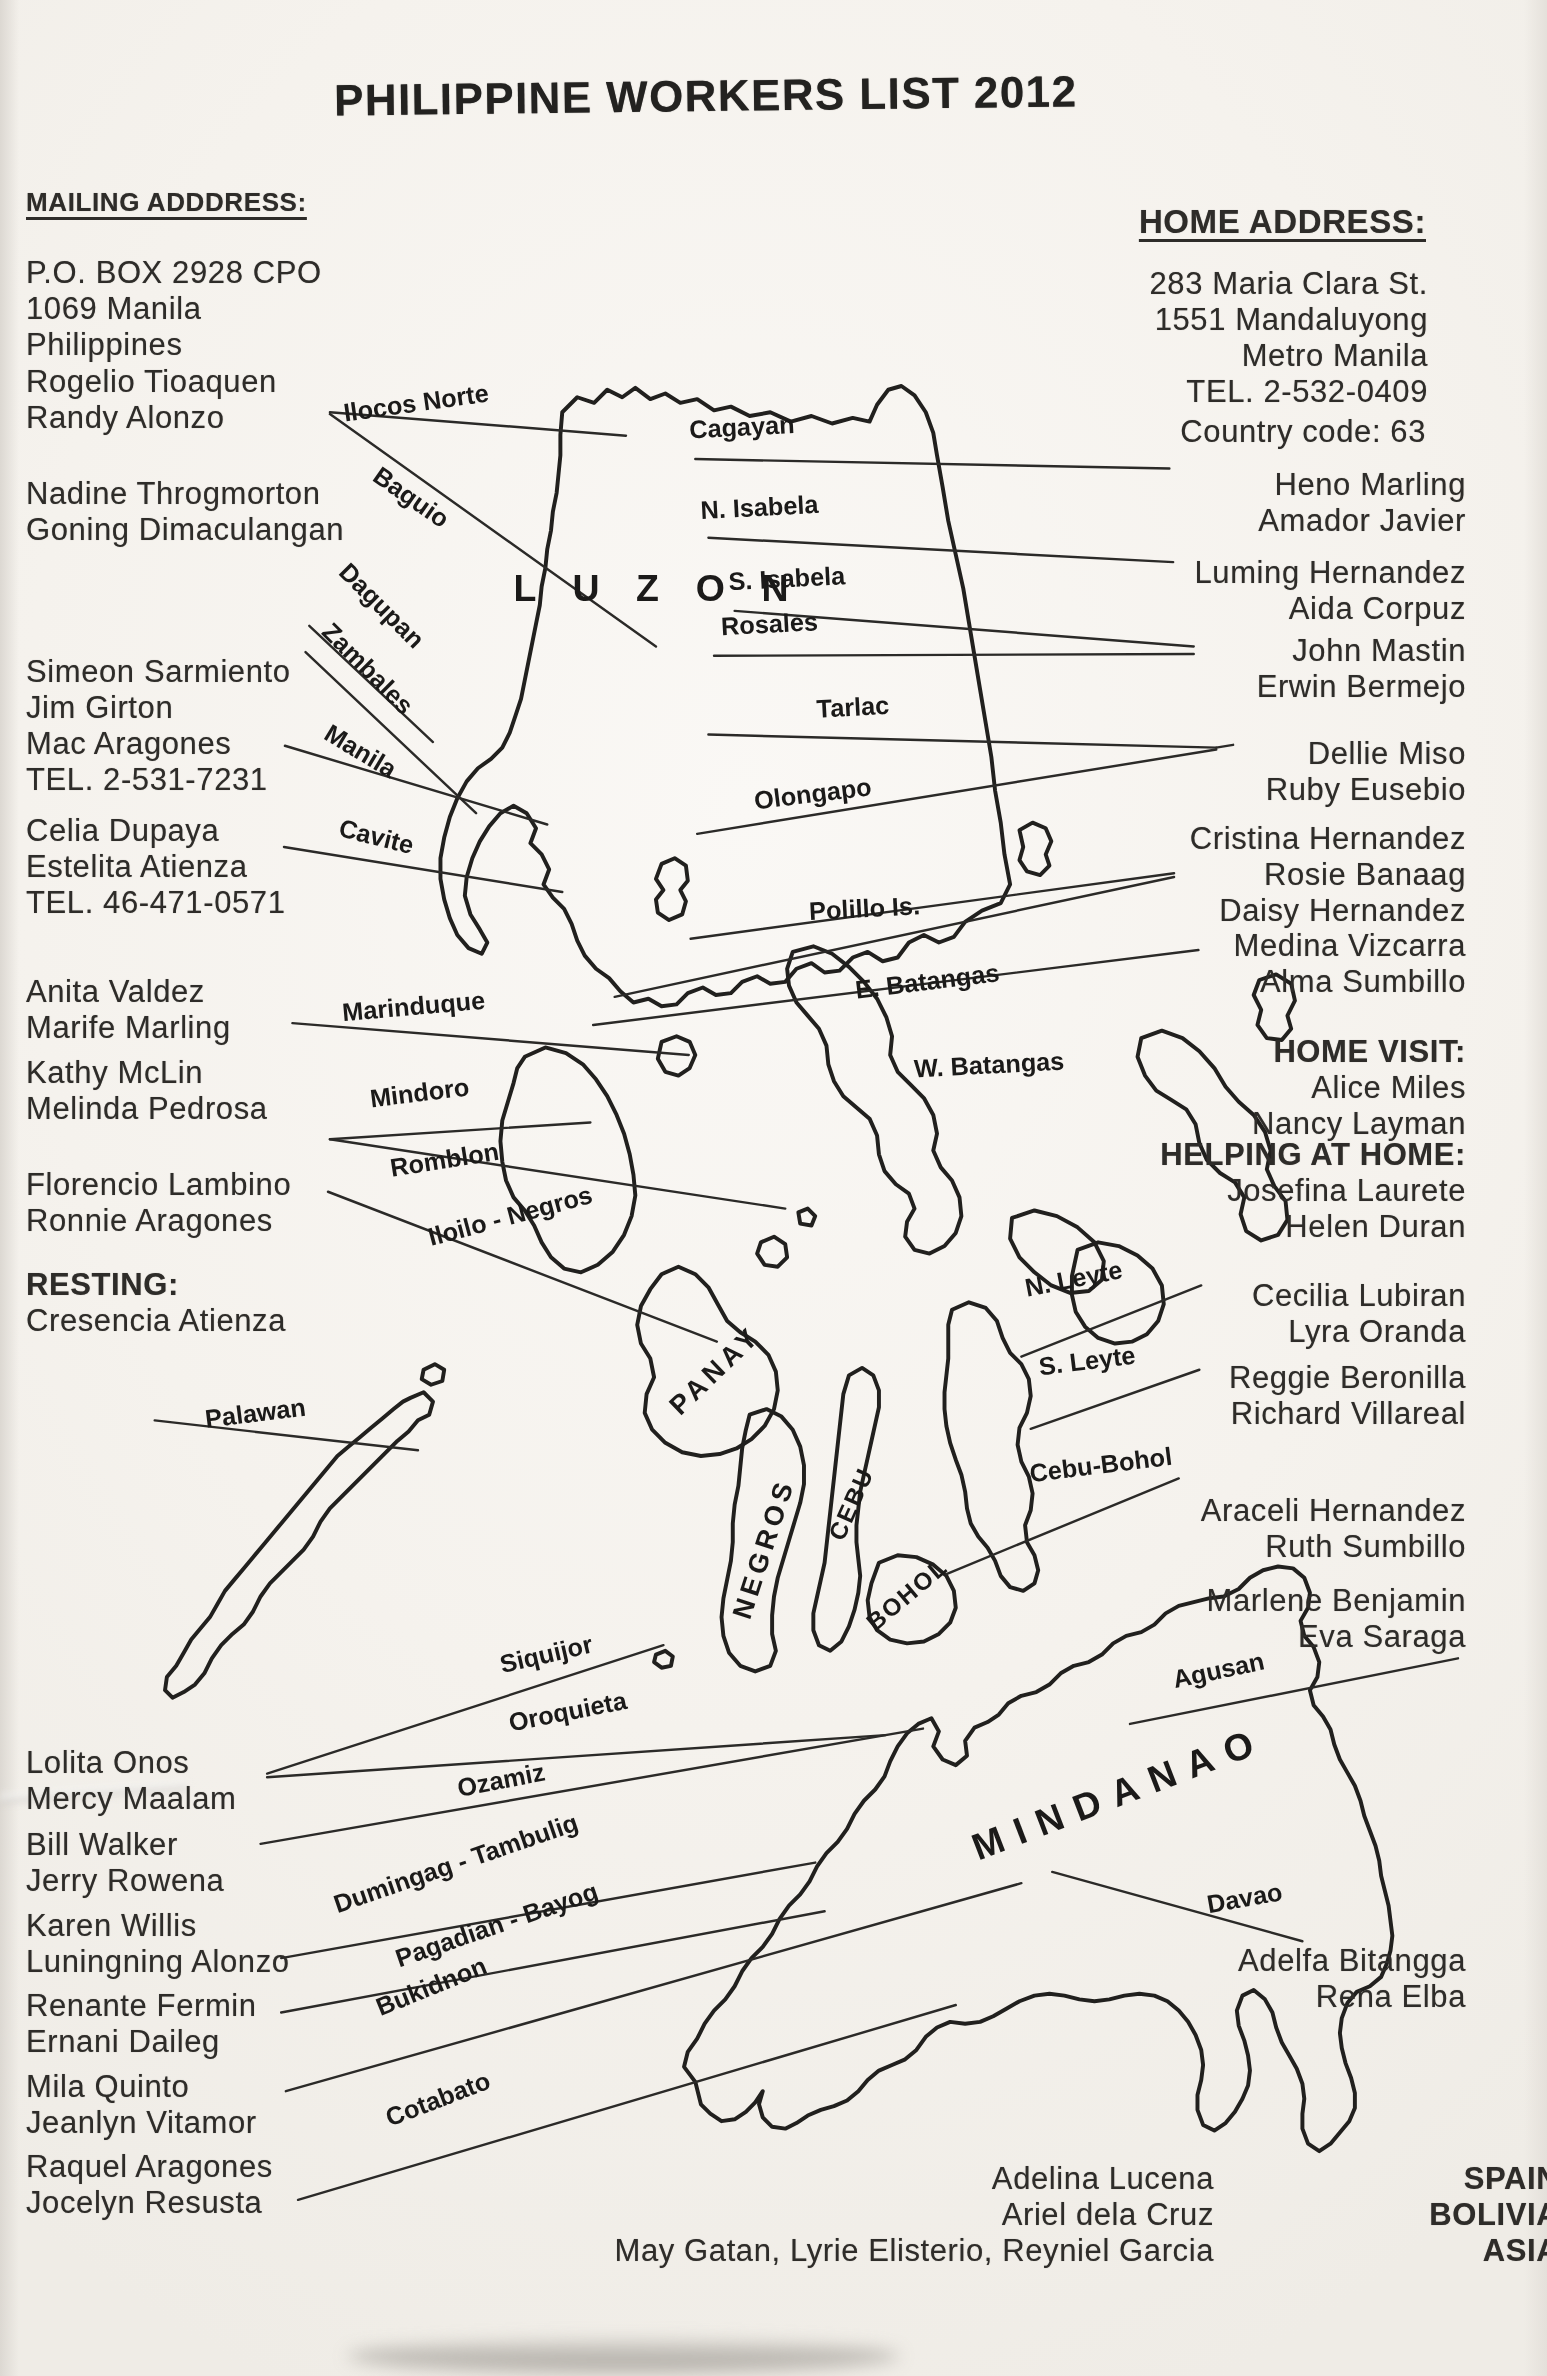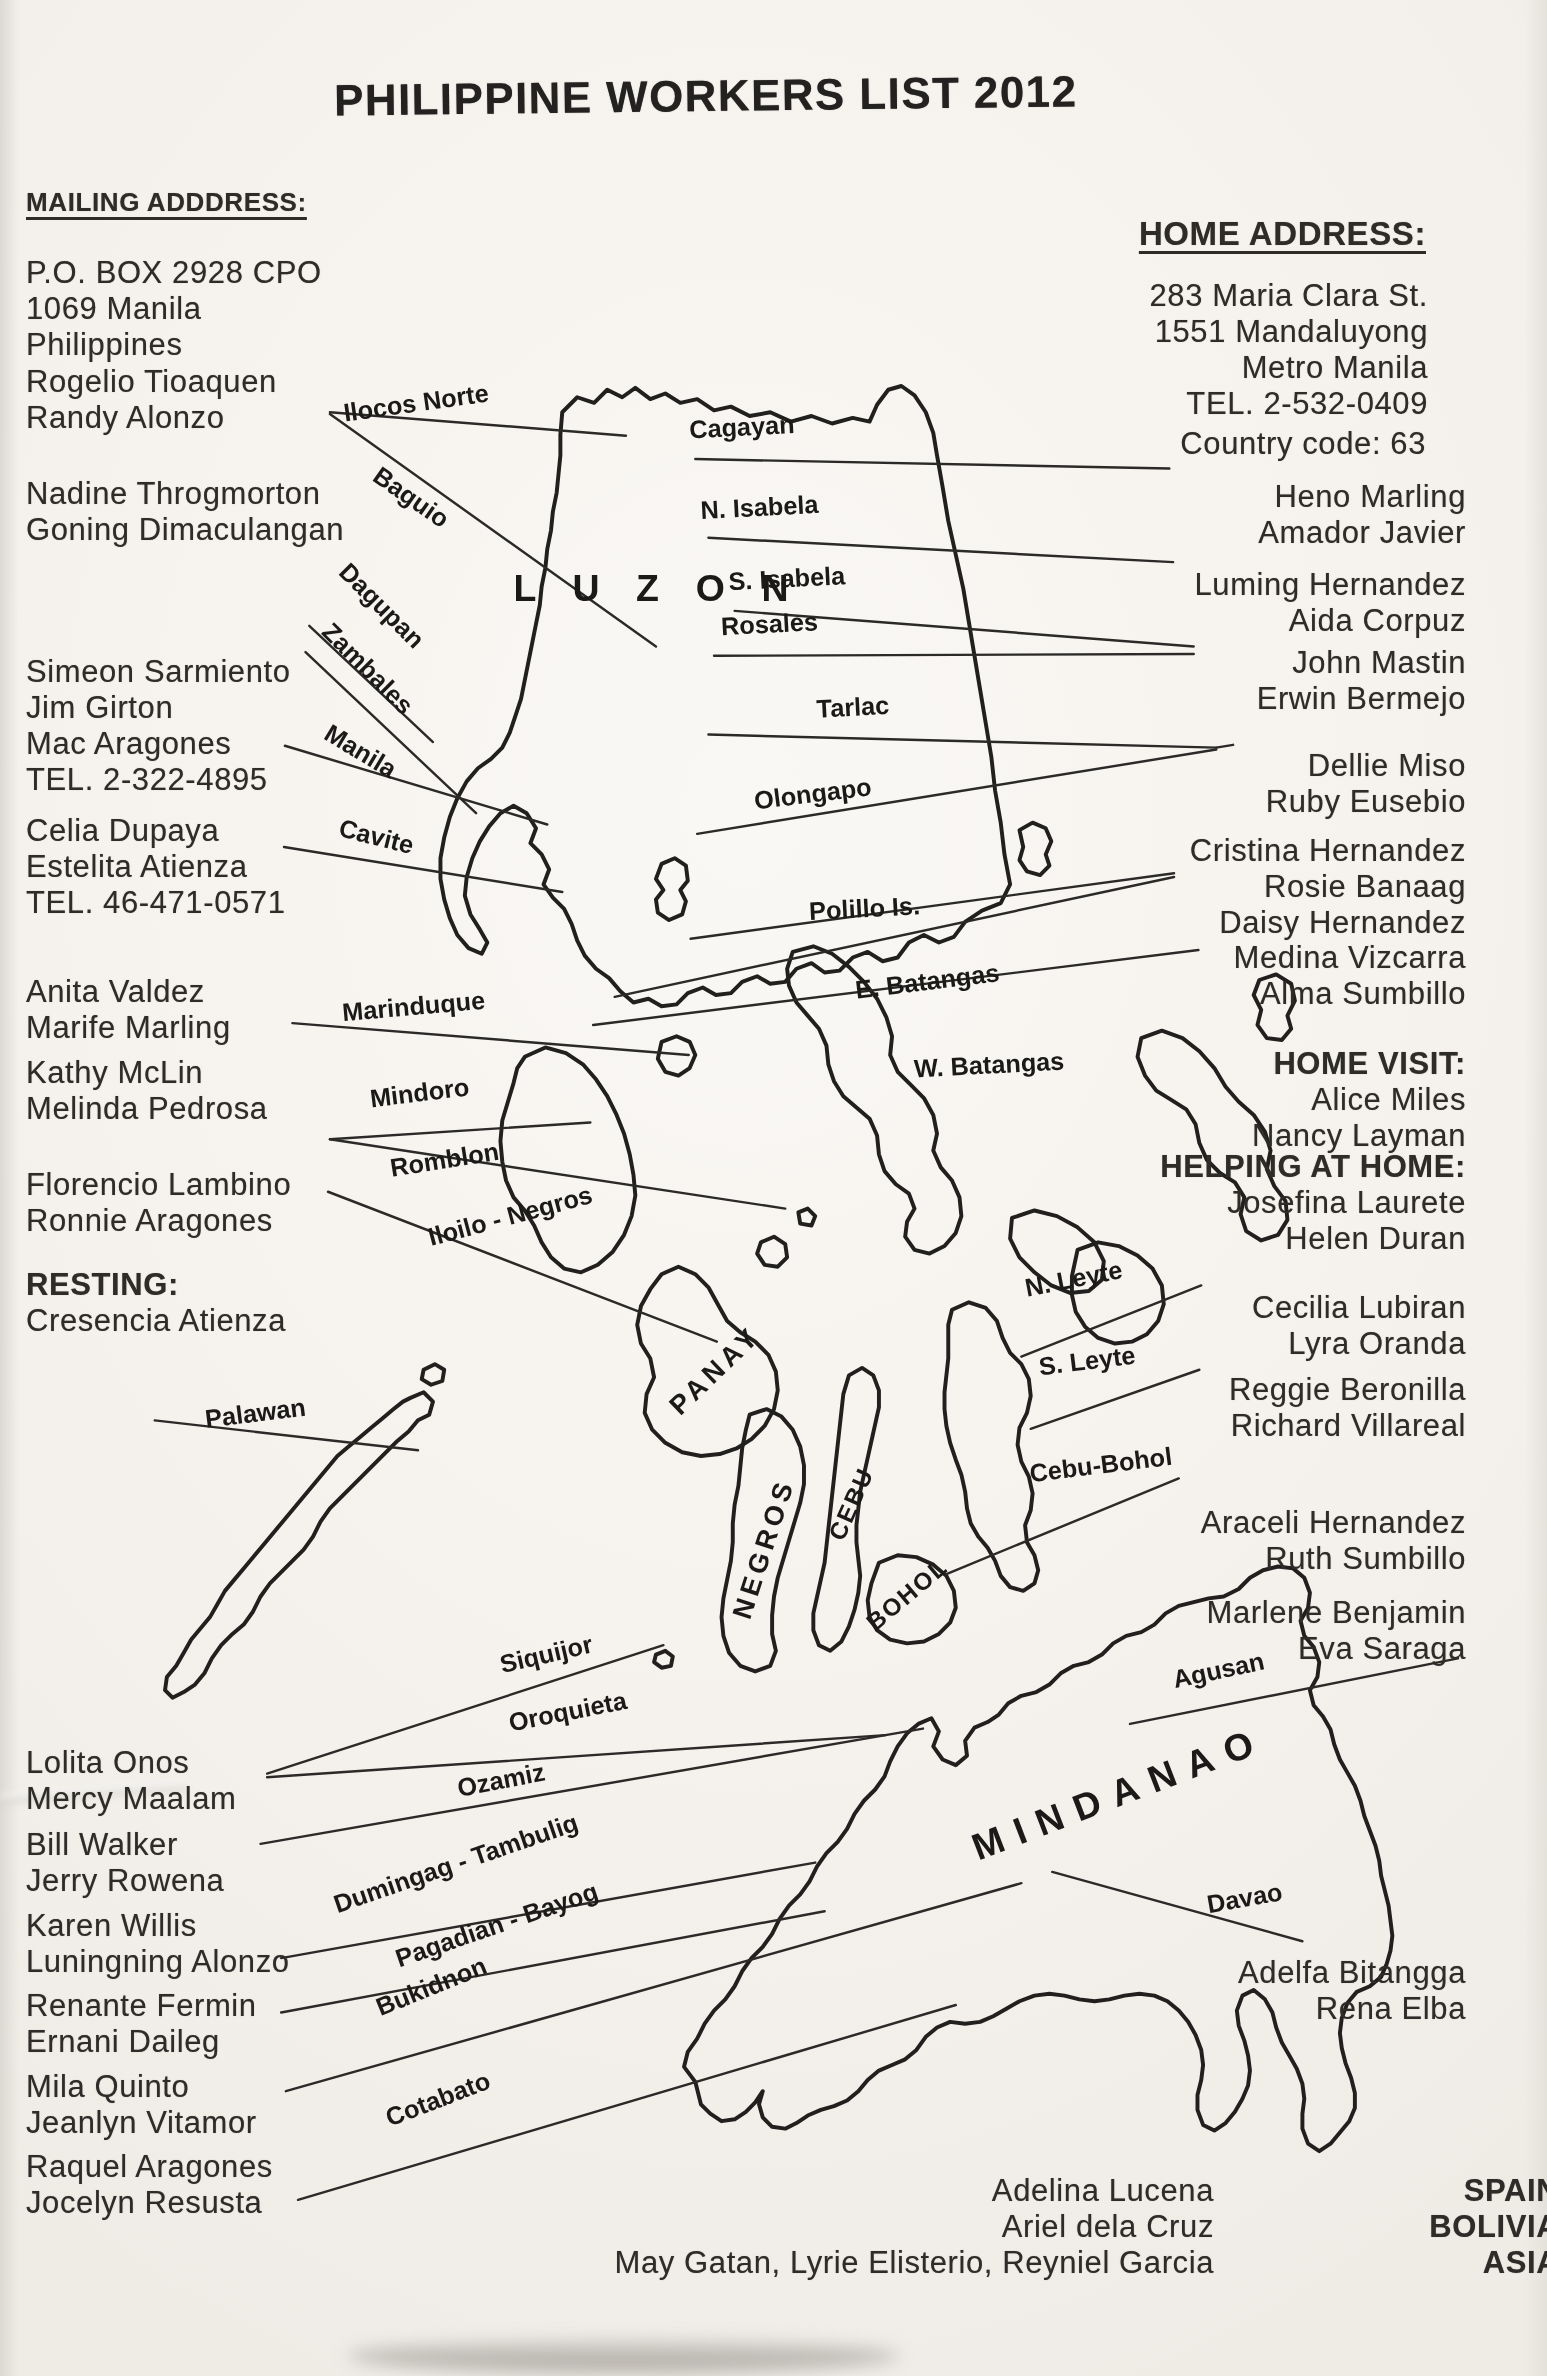--- a/index.html
+++ b/index.html
@@ -19,21 +19,21 @@
   .crease{position:absolute;left:0px;top:1788px;width:187px;height:9.4px;
     background:linear-gradient(to bottom,rgba(255,255,255,.9),rgba(180,176,170,.5));
     filter:blur(3.7px);transform:rotate(-4deg);}
   .title{
     position:absolute;left:334px;top:71px;
     font-size:44px;font-weight:bold;letter-spacing:1.4px;white-space:nowrap;
     transform:rotate(-0.7deg);color:#232220;text-shadow:0 0 0.9px rgba(35,34,32,.6);
   }
   .blk{position:absolute;font-size:31px;line-height:36px;letter-spacing:0.6px;
     white-space:nowrap;text-shadow:0 0 0.9px rgba(46,44,41,.45);}
-  .rt{text-align:right;margin-top:12px;}
+  .rt{text-align:right;}
   .bold{font-weight:bold;}
   .und{text-decoration:underline;text-decoration-thickness:2.8px;text-underline-offset:5.6px;}
   .map{position:absolute;left:0;top:0;width:1548px;height:2376px;}
   .isl path{fill:none;stroke:#21201e;stroke-width:4.2;stroke-linejoin:round;stroke-linecap:round;}
   .ldr line{stroke:#2b2a28;stroke-width:2.6;stroke-linecap:round;}
   .lbl text{fill:#1b1a19;font-family:"Liberation Sans",sans-serif;font-weight:bold;font-size:27px;}
   .lbl text.big{font-size:40px;letter-spacing:14px;}
   .lbl text.mid{font-size:29px;letter-spacing:5px;}
   .lbl text.sm{font-size:26px;letter-spacing:2px;}
 </style>
@@ -169,21 +169,21 @@
     <div>Goning Dimaculangan</div>
   </div>
   <div class="blk" style="left:26px;top:364px">
     <div>Rogelio Tioaquen</div>
     <div>Randy Alonzo</div>
   </div>
   <div class="blk" style="left:26px;top:654px">
     <div>Simeon Sarmiento</div>
     <div>Jim Girton</div>
     <div>Mac Aragones</div>
-    <div>TEL. 2-322-4895</div>
+    <div>TEL. 2-531-7231</div>
   </div>
   <div class="blk" style="left:26px;top:813px">
     <div>Celia Dupaya</div>
     <div>Estelita Atienza</div>
     <div>TEL. 46-471-0571</div>
   </div>
   <div class="blk" style="left:26px;top:974px">
     <div>Anita Valdez</div>
     <div>Marife Marling</div>
   </div>

